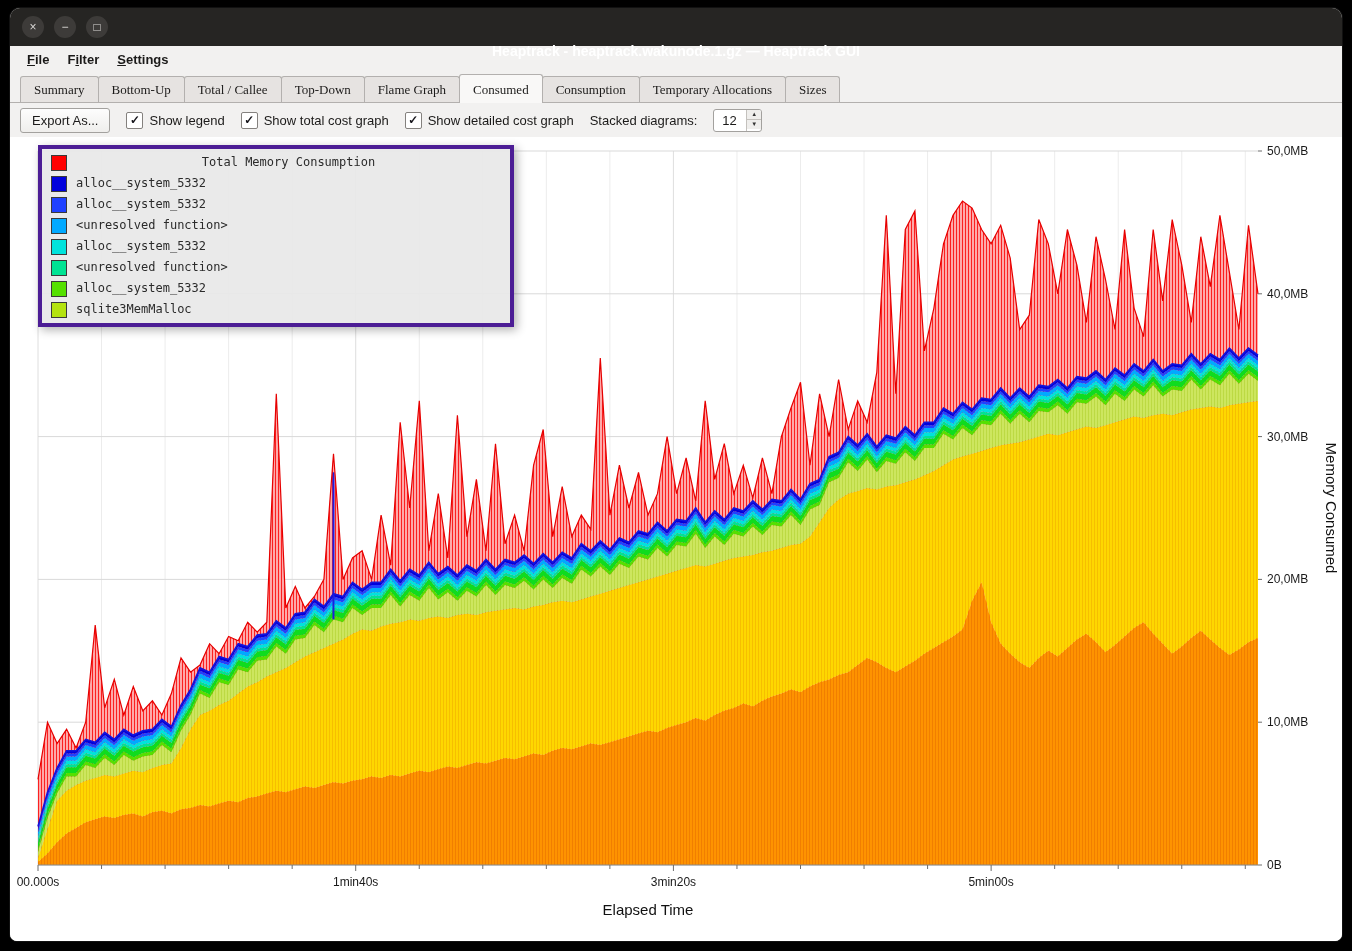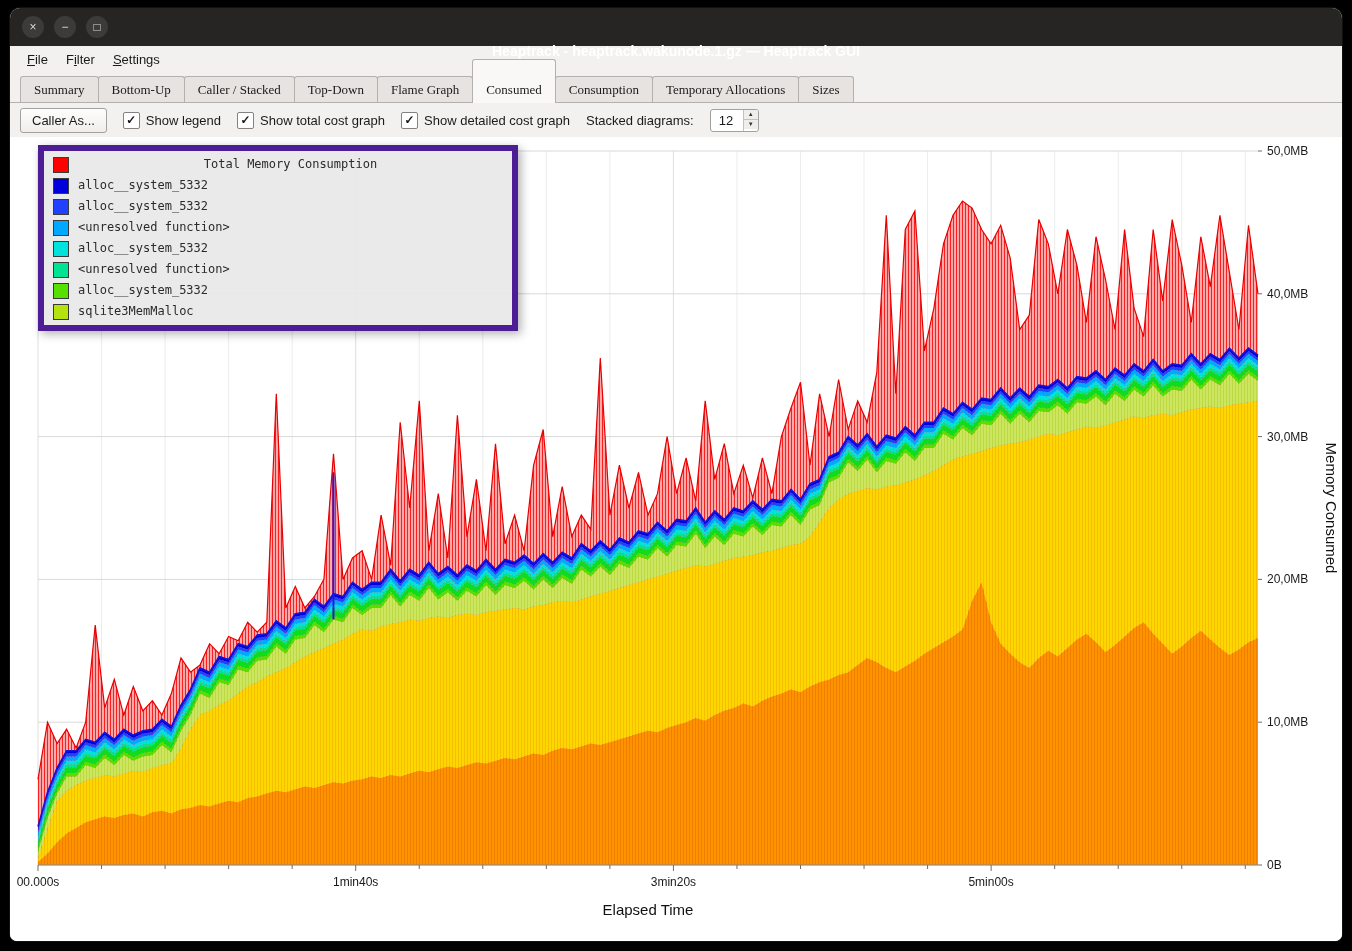--- a/index.html
+++ b/index.html
@@ -9,45 +9,45 @@
           display:flex;flex-direction:column;box-shadow:0 0 0 1px #111;}
   
   .titlebar{height:38px;background:#262523;position:relative;display:flex;align-items:center;flex:0 0 auto;}
   .win-controls{display:flex;gap:10px;padding-left:12px;z-index:2;}
   .ctl{width:22px;height:22px;border-radius:50%;background:#3d3b39;color:#d8d6d4;
        display:flex;align-items:center;justify-content:center;font-size:12px;line-height:1;cursor:default;}
   .title-text{position:absolute;left:0;right:0;text-align:center;color:#fff;
               font-weight:bold;font-size:14px;margin-top:47px;}
   
   .menubar{height:26px;display:flex;align-items:center;padding-left:8px;font-size:13px;color:#1b1a19;flex:0 0 auto;}
-  .menu-item{padding:3px 9px;}
+  .menu-item{padding:3px 9px;font-weight:bold;}
   
   .tabbar{height:30px;display:flex;align-items:flex-end;padding-left:10px;
           border-bottom:1px solid #b3b0ae;flex:0 0 auto;}
   .tab{padding:5px 13px 4px 13px;font-size:13px;color:#1b1a19;background:#e6e3e1;
        border:1px solid #b3b0ae;border-bottom:none;border-radius:3px 3px 0 0;margin-right:-1px;font-family:Liberation Serif, serif;}
-  .tab.active{background:#f9f8f7;padding-top:22px;margin-bottom:-1px;padding-bottom:5px;}
+  .tab.active{background:#f9f8f7;padding-top:7px;margin-bottom:-1px;padding-bottom:5px;}
   
   .toolbar{height:34px;display:flex;align-items:center;gap:16px;padding:0 10px;font-size:13px;color:#1b1a19;flex:0 0 auto;}
   .btn{padding:4px 11px;background:linear-gradient(#fdfdfd,#efeeec);border:1px solid #a3a19e;
        border-radius:3px;font-size:13px;color:#1b1a19;}
   .cbs{display:flex;align-items:center;gap:16px;}
   .checkbox{display:flex;align-items:center;gap:6px;}
   .cb-box{width:15px;height:15px;background:#fff;border:1px solid #84817e;border-radius:2px;
           display:flex;align-items:center;justify-content:center;font-size:12px;font-weight:bold;color:#15141a;}
   .spin{display:flex;border:1px solid #a3a19e;border-radius:3px;background:#fff;overflow:hidden;}
   .spin-val{padding:3px 8px;min-width:16px;font-size:13px;}
   .spin-btns{display:flex;flex-direction:column;border-left:1px solid #c4c1bd;}
   .sb{font-size:6px;line-height:7px;padding:1px 4px;background:#efeeec;color:#333;}
   .sb-up{border-bottom:1px solid #c4c1bd;}
   
   .chart-wrap{flex:1 1 auto;position:relative;background:#fff;}
   .chart-wrap svg{position:absolute;left:0;top:0;}
   .legend{position:absolute;left:28px;top:8px;width:468px;background:rgba(232,232,232,0.93);
-          border:6px solid #4c1d95;box-shadow:3px 3px 9px rgba(0,0,0,0.3);
+          border:4px solid #4c1d95;box-shadow:3px 3px 9px rgba(0,0,0,0.3);
           font-family:"DejaVu Sans Mono","Liberation Mono",monospace;font-size:12px;color:#2b2b2b;
           padding:3px 0;z-index:3;}
   .lg-row{display:flex;align-items:center;gap:9px;padding:2px 9px;line-height:17px;}
   .lg-swatch{width:14px;height:14px;border:1px solid #3a3a3a;flex:0 0 auto;}
   .lg-title .lg-label{flex:1;text-align:center;}
 </style>
 </head>
 <body>
 
 <div class="window">
@@ -63,31 +63,31 @@
 
   <div class="menubar">
       <div class="menu-item"><u>F</u>ile</div>
       <div class="menu-item">F<u>i</u>lter</div>
       <div class="menu-item"><u>S</u>ettings</div>
     </div>
 
   <div class="tabbar">
       <div class="tab">Summary</div>
       <div class="tab">Bottom-Up</div>
-      <div class="tab">Caller / Stacked</div>
+      <div class="tab">Total / Callee</div>
       <div class="tab">Top-Down</div>
       <div class="tab">Flame Graph</div>
       <div class="tab active">Consumed</div>
       <div class="tab">Consumption</div>
       <div class="tab">Temporary Allocations</div>
       <div class="tab">Sizes</div>
     </div>
 
   <div class="toolbar">
-    <button class="btn">Caller As...</button>
+    <button class="btn">Export As...</button>
     <div class="cbs">
         <label class="checkbox">
           <span class="cb-box">✓</span>
           <span>Show legend</span>
         </label>
         <label class="checkbox">
           <span class="cb-box">✓</span>
           <span>Show total cost graph</span>
         </label>
         <label class="checkbox">

